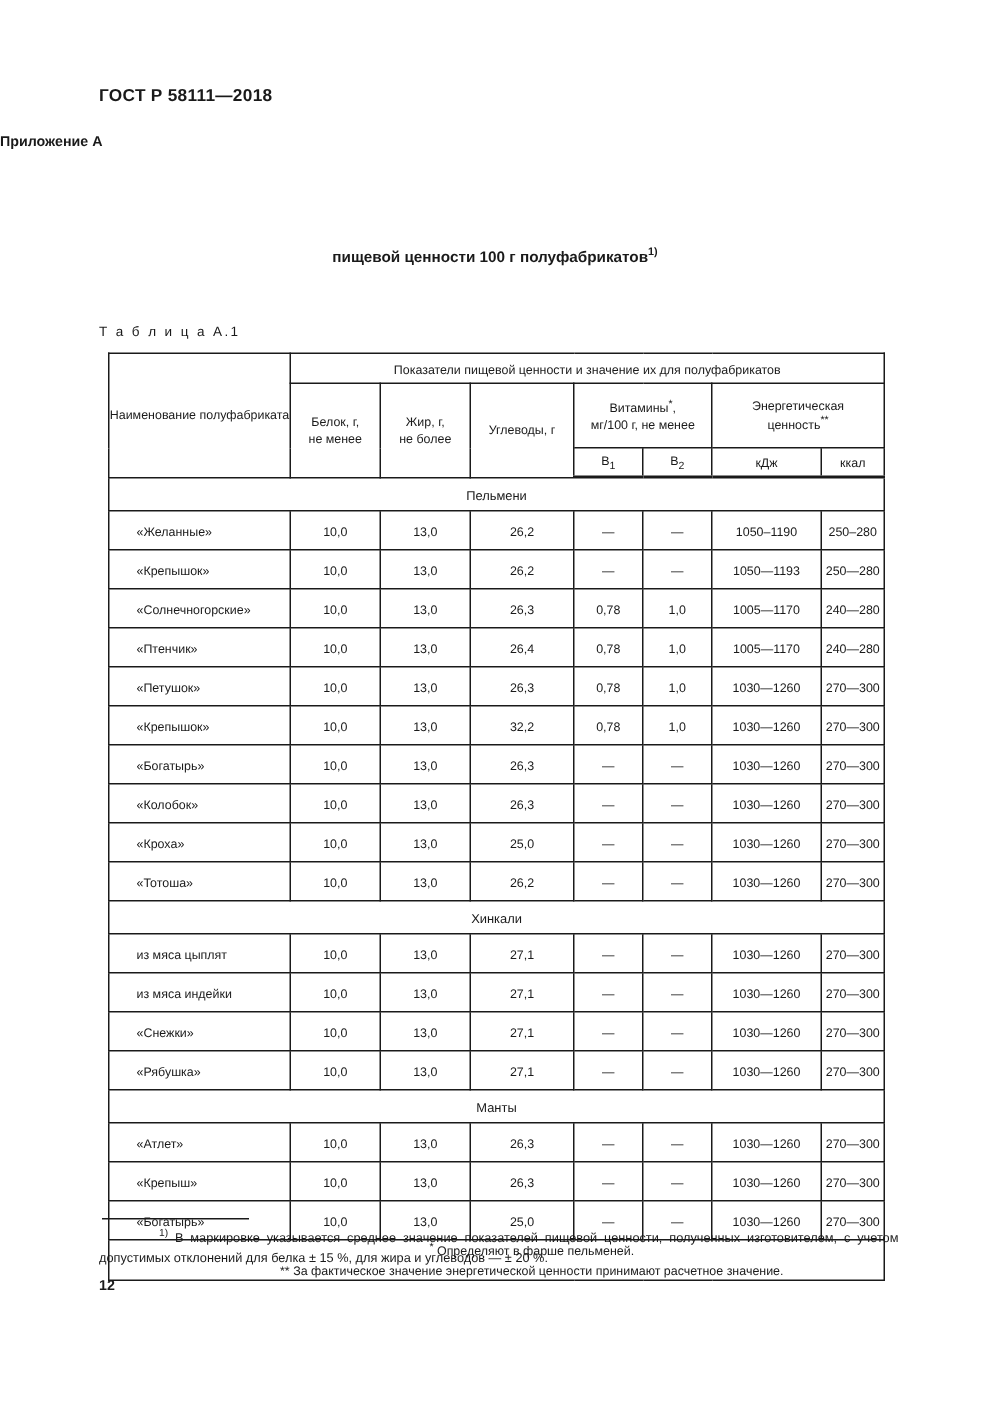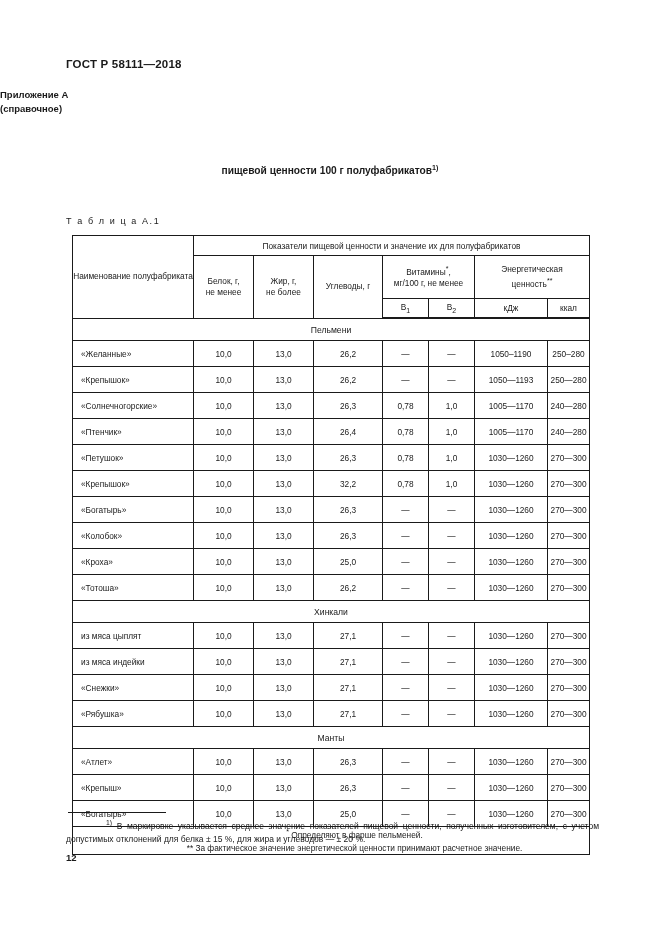--- a/index.html
+++ b/index.html
@@ -69,21 +69,21 @@
   .hd-name { line-height:1.4; }
 
   .thick-bottom { border-bottom:2.5px solid #1a1a1a !important; }
 
   .grp-row td {
     height:21px; font-size:8.6px;
     border-left:1px solid #1a1a1a;
     border-right:1px solid #1a1a1a;
   }
   .data-row td { height:25px; }
-  .data-row td.nm { text-align:left; padding-left:8px; }
+  .data-row td.nm { text-align:left; padding-left:18px; }
 
   .foot-row td {
     text-align:left; padding:6px 0 8px 0; height:auto;
     border-top:2.5px solid #1a1a1a;
   }
   .fn-line { font-size:8.3px; line-height:1.55; padding-left:47px; }
   .fn-line sup { font-size:7px; }
 
   sub.vs { font-size:7px; vertical-align:sub; }
   sup.ast { font-size:7px; vertical-align:super; }
@@ -108,21 +108,20 @@
 </style>
 </head>
 <body>
 
 <div class="page">
 
   <div class="std-header">ГОСТ Р 58111—2018</div>
 
   <div class="appendix-block">
     <div>Приложение А</div>
-    <div>(справочное)</div>
   </div>
 
   <div class="main-title">
     <br>
     <span>пищевой ценности 100 г полуфабрикатов</span><sup>1)</sup>
   </div>
 
 
   <div class="table-caption">Т а б л и ц а  А.1</div>
 

